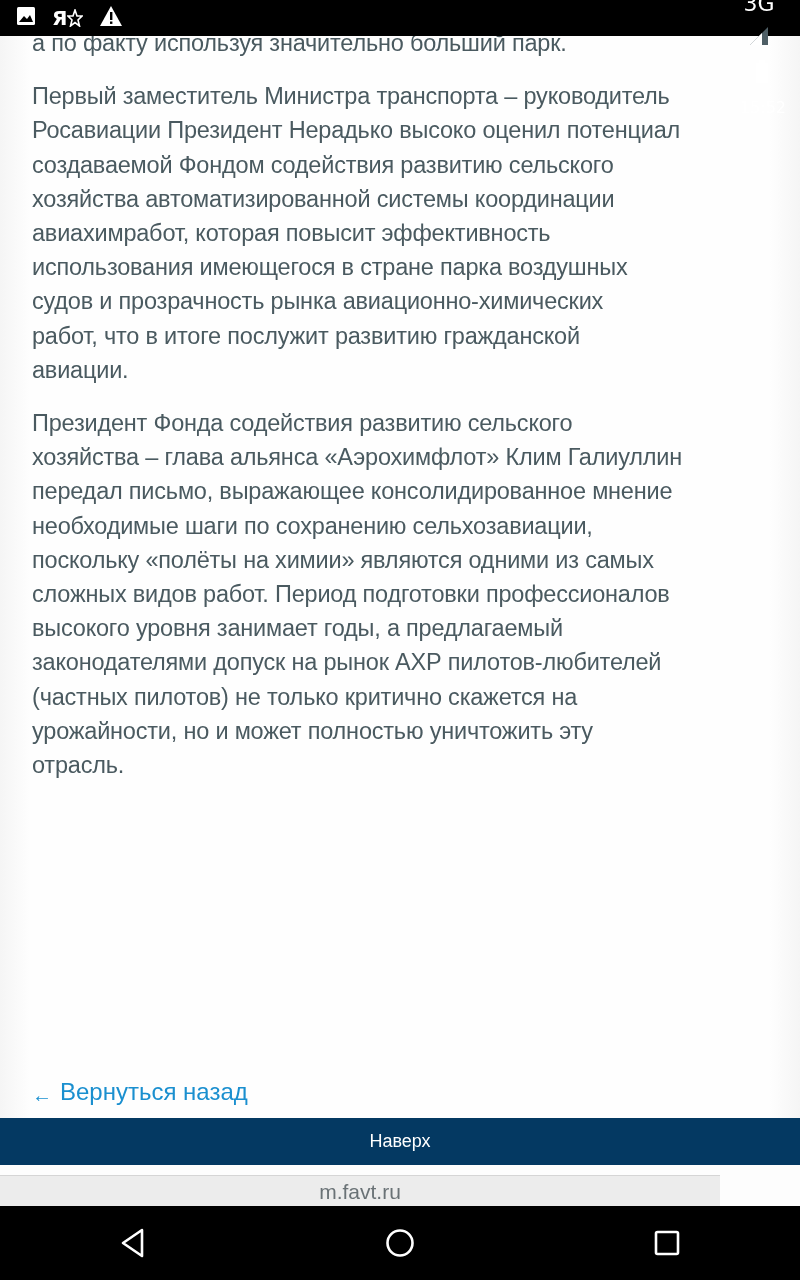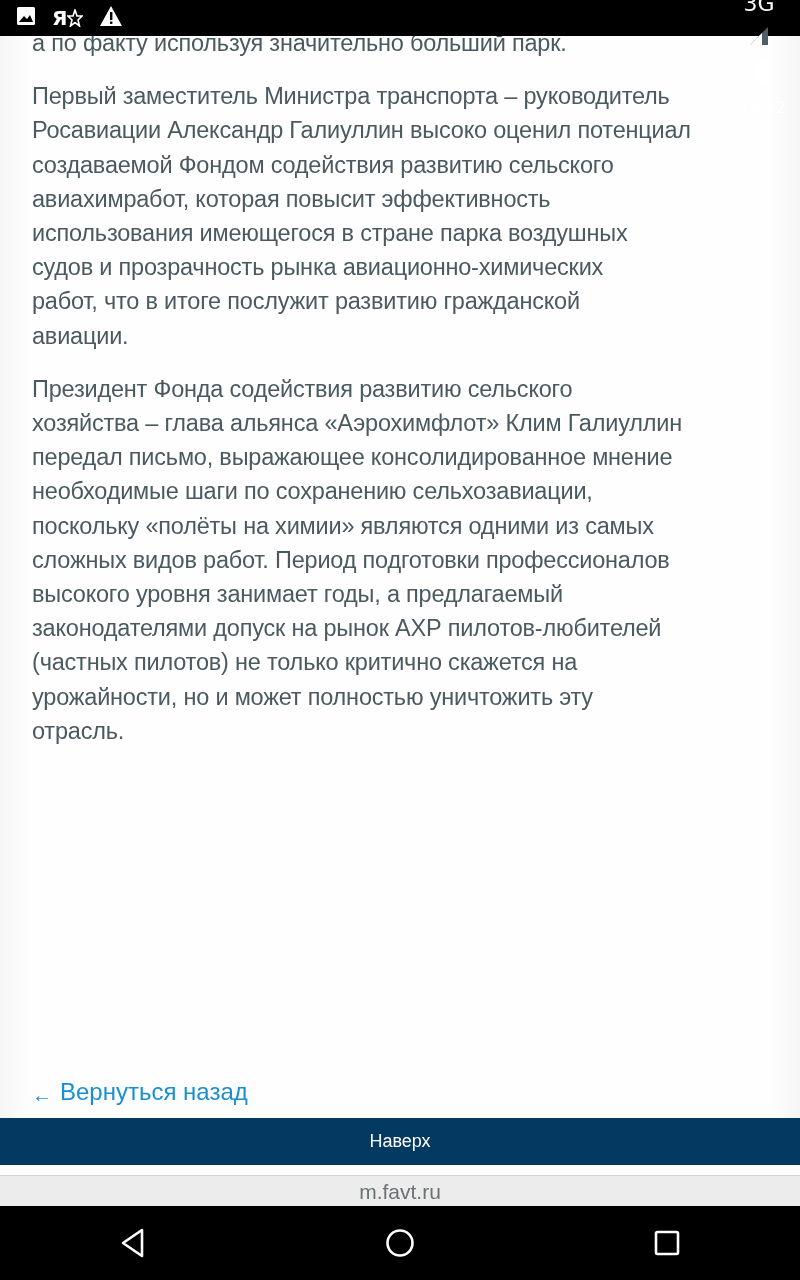--- a/index.html
+++ b/index.html
@@ -36,21 +36,21 @@
   .back-link .arrow { font-size: 20px; margin-top: 6px; }
 
   .top-bar {
     position: absolute; left: 0; top: 1118px; width: 800px; height: 47px;
     background: #043962;
     color: #ffffff; font-size: 18px;
     display: flex; align-items: center; justify-content: center;
     cursor: pointer;
   }
   .domain-bar {
-    position: absolute; left: 0; top: 1175px; width: 800px; height: 31px;
+    position: absolute; left: 0; top: 1175px; width: 720px; height: 31px;
     background: #ececec; border-top: 1px solid #d5d5d5;
     color: #6a7276; font-size: 21px;
     display: flex; align-items: center; justify-content: center;
   }
 
   
   .status-bar {
     position: absolute; left: 0; top: 0; width: 800px; height: 36px;
     background: #000; color: #fff;
     display: flex; align-items: center; justify-content: space-between;
@@ -126,22 +126,23 @@
     </div>
   </div>
 
   <div class="content">
     <div class="article">
       <p>
         <span class="line">а по факту используя значительно больший парк.</span>
       </p>
       <p>
         <span class="line">Первый заместитель Министра транспорта – руководитель</span>
-        <span class="line">Росавиации Александр Галиуллин высоко оценил потенциал</span>
+        <span class="line">Росавиации Президент Нерадько высоко оценил потенциал</span>
         <span class="line">создаваемой Фондом содействия развитию сельского</span>
+        <span class="line">хозяйства автоматизированной системы координации</span>
         <span class="line">авиахимработ, которая повысит эффективность</span>
         <span class="line">использования имеющегося в стране парка воздушных</span>
         <span class="line">судов и прозрачность рынка авиационно-химических</span>
         <span class="line">работ, что в итоге послужит развитию гражданской</span>
         <span class="line">авиации.</span>
       </p>
       <p>
         <span class="line">Президент Фонда содействия развитию сельского</span>
         <span class="line">хозяйства – глава альянса «Аэрохимфлот» Клим Галиуллин</span>
         <span class="line">передал письмо, выражающее консолидированное мнение</span>

